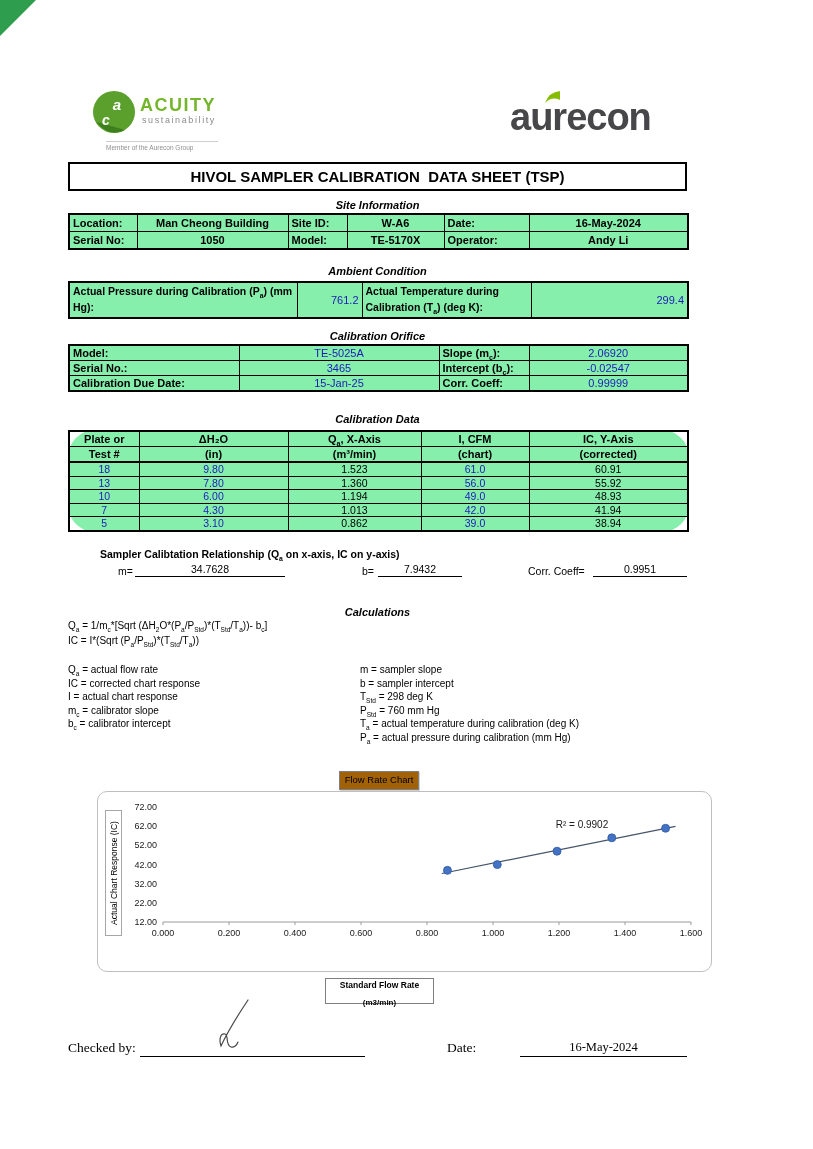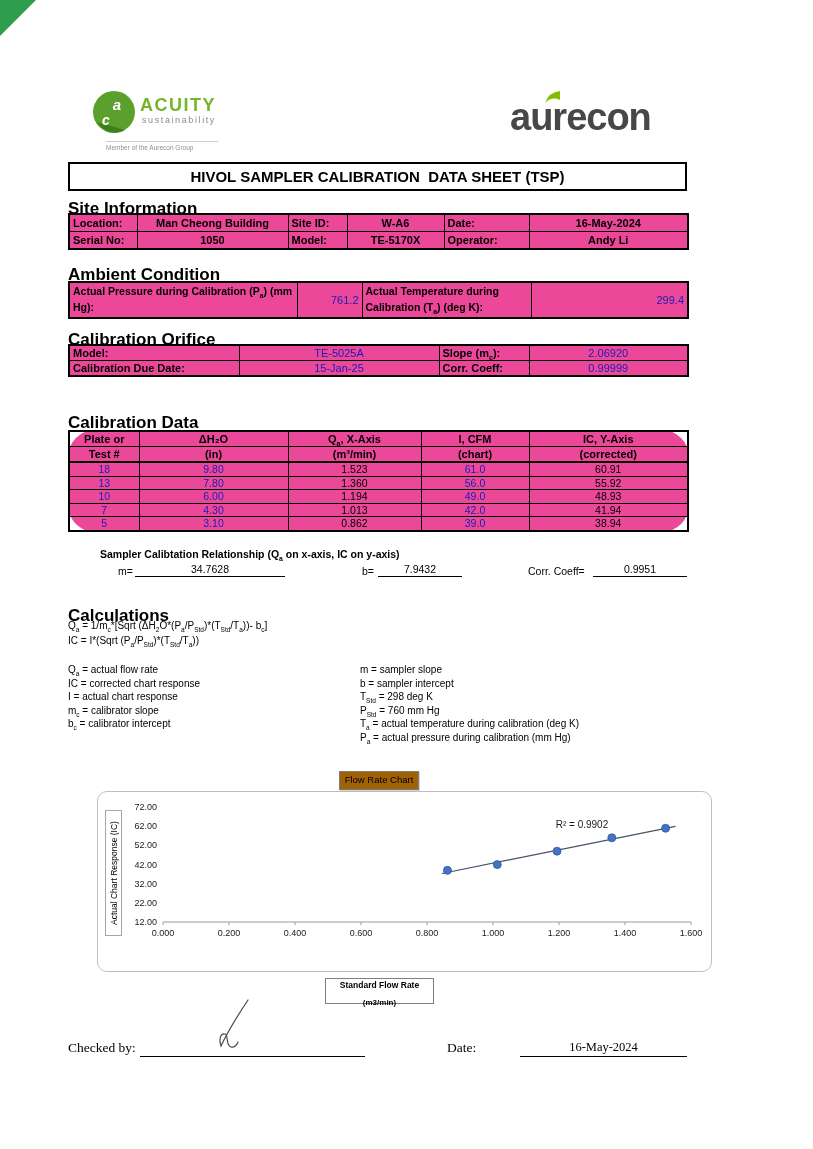--- a/index.html
+++ b/index.html
@@ -17,24 +17,24 @@
   .acuity-member{position:absolute;left:14px;top:51px;font-size:6.5px;color:#8f8f8f;
                  border-top:1px solid #cfcfcf;padding-top:2px;width:112px;}
   .aurecon{position:absolute;left:510px;top:94px;width:180px;height:50px;}
   .aurecon-word{font-size:38px;font-weight:bold;color:var(--aurecon-gray,#47474a);
                 letter-spacing:-1px;line-height:46px;}
   .aurecon-mark{position:absolute;left:34px;top:-4px;}
   .ac-mark{fill:var(--aurecon-green,#84bd00);}
   
   .title-box{position:absolute;left:68px;top:162px;width:615px;height:25px;border:2px solid #000;
              text-align:center;font-weight:bold;font-size:15px;line-height:25px;white-space:pre;}
-  .sec-head{position:absolute;left:68px;width:619px;text-align:left;font-weight:bold;font-size:17px;}
+  .sec-head{position:absolute;left:68px;width:619px;text-align:center;font-weight:bold;font-size:11px;font-style:italic;}
   
   .tbl{position:absolute;left:68px;width:619px;border-collapse:collapse;table-layout:fixed;
-       border:2px solid #000;background:#ec4899;}
+       border:2px solid #000;background:#86efac;}
   .tbl td{border:1px solid #000;padding:0 3px;overflow:hidden;white-space:nowrap;vertical-align:middle;}
   .site td{height:16px;font-size:11px;font-weight:bold;}
   .site .lbl{text-align:left;}
   .site .val{text-align:center;}
   .amb td{height:34px;font-size:10.5px;}
   .amb .lbl{font-weight:bold;white-space:normal;line-height:1.5;}
   .amb .val{color:var(--blue,#1b1bb8);text-align:right;font-size:11px;}
   .ori td{height:14px;font-size:11px;}
   .ori .lbl{font-weight:bold;}
   .ori .val{color:var(--blue,#1b1bb8);text-align:center;}
@@ -155,20 +155,26 @@
       <col style="width:200px">
       <col style="width:90px">
       <col style="width:159px">
     </colgroup>
   <tbody>
       <tr>
     <td class="lbl">Model:</td>
     <td class="val">TE-5025A</td>
     <td class="lbl"><span>Slope (m</span><sub>c</sub><span>):</span></td>
     <td class="val">2.06920</td>
+  </tr>
+  <tr>
+    <td class="lbl">Serial No.:</td>
+    <td class="val">3465</td>
+    <td class="lbl"><span>Intercept (b</span><sub>c</sub><span>):</span></td>
+    <td class="val">-0.02547</td>
   </tr>
   <tr>
     <td class="lbl">Calibration Due Date:</td>
     <td class="val">15-Jan-25</td>
     <td class="lbl"><span>Corr. Coeff:</span></td>
     <td class="val">0.99999</td>
   </tr>
 </tbody>
   </table>
 

